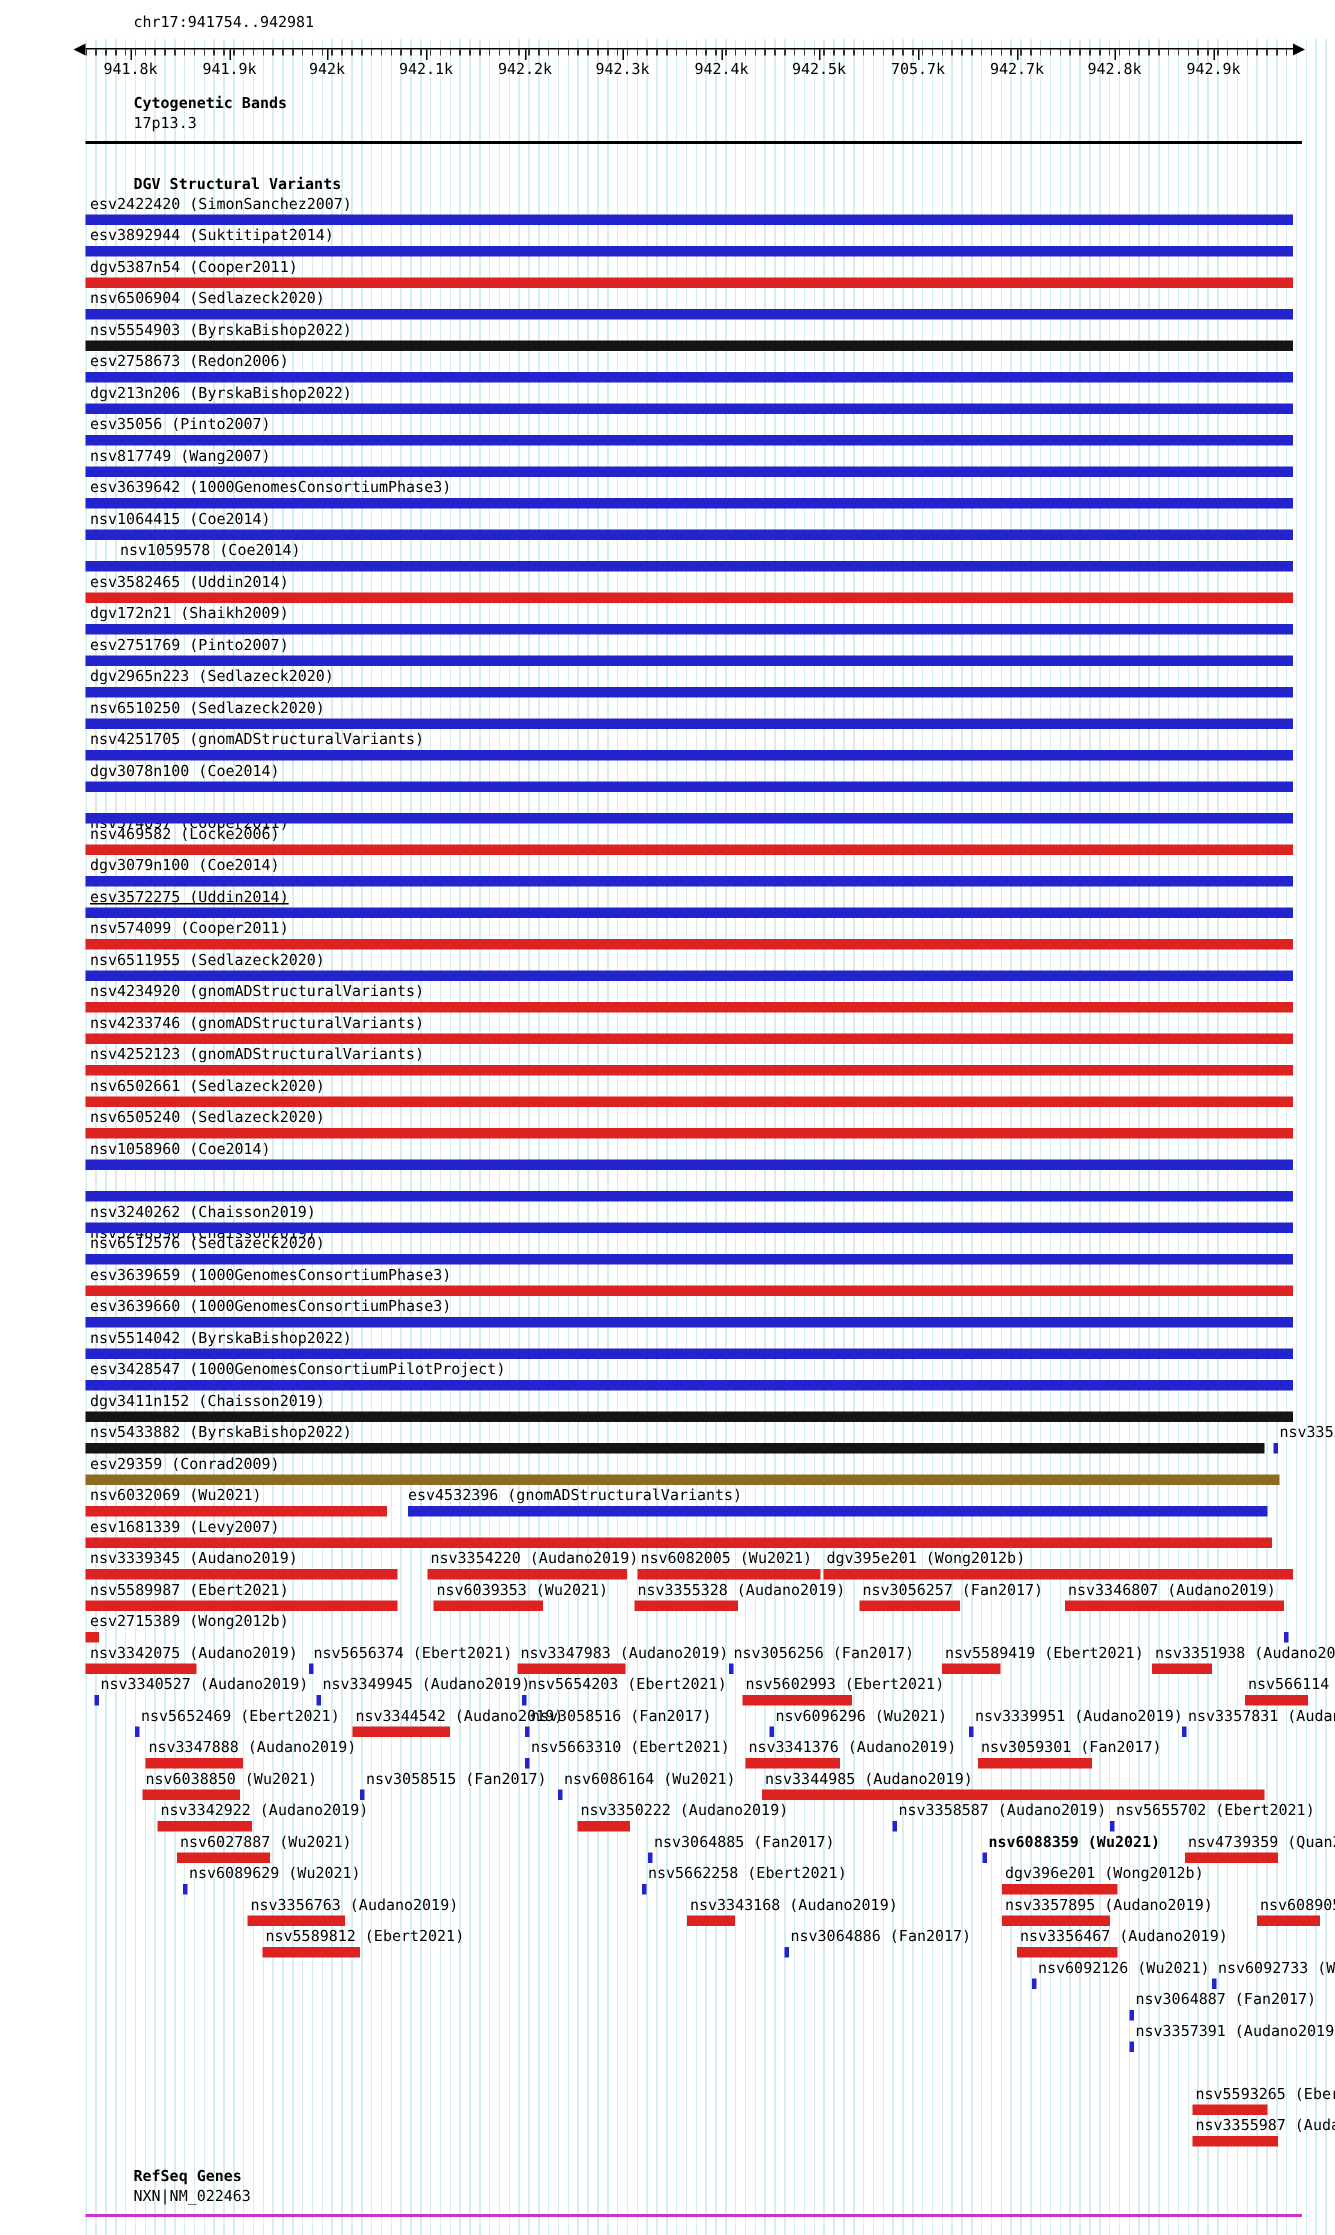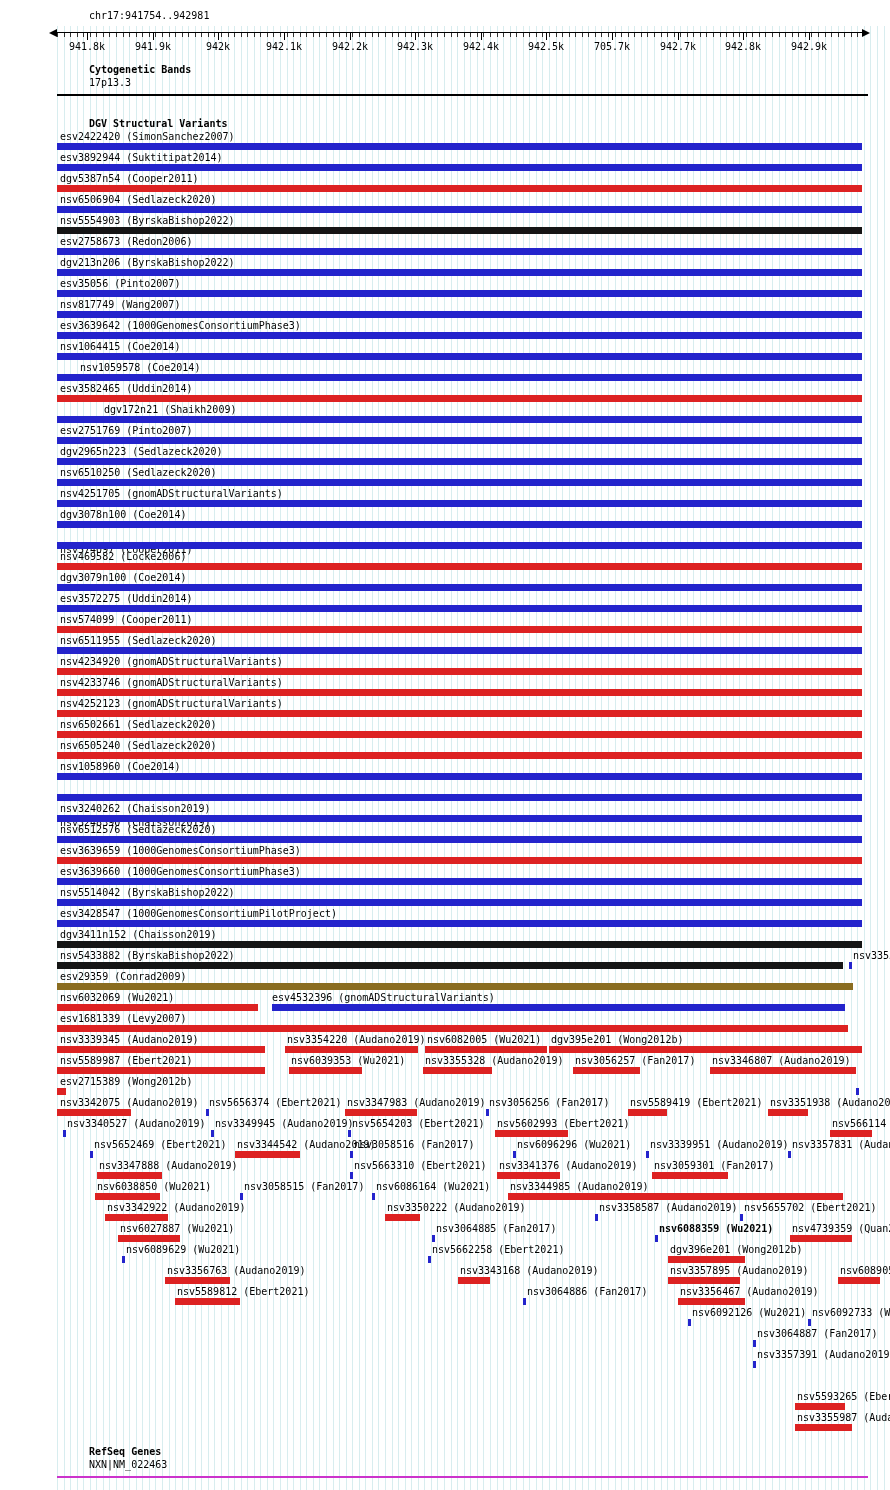--- a/index.html
+++ b/index.html
@@ -89,39 +89,39 @@
       <div class="vlabel" style="left: 60px; top: 299px;">nsv817749 (Wang2007)</div>
       <div class="vbar" style="left: 57px; top: 311px; width: 805px; height: 7px; background: rgb(36, 36, 204);"></div>
       <div class="vlabel" style="left: 60px; top: 320px;">esv3639642 (1000GenomesConsortiumPhase3)</div>
       <div class="vbar" style="left: 57px; top: 332px; width: 805px; height: 7px; background: rgb(36, 36, 204);"></div>
       <div class="vlabel" style="left: 60px; top: 341px;">nsv1064415 (Coe2014)</div>
       <div class="vbar" style="left: 57px; top: 353px; width: 805px; height: 7px; background: rgb(36, 36, 204);"></div>
       <div class="vlabel" style="left: 60px; top: 362px; margin-left: 20px;">nsv1059578 (Coe2014)</div>
       <div class="vbar" style="left: 57px; top: 374px; width: 805px; height: 7px; background: rgb(36, 36, 204);"></div>
       <div class="vlabel" style="left: 60px; top: 383px;">esv3582465 (Uddin2014)</div>
       <div class="vbar" style="left: 57px; top: 395px; width: 805px; height: 7px; background: rgb(221, 34, 34);"></div>
-      <div class="vlabel" style="left: 60px; top: 404px; margin-left: 44px;">dgv172n21 (Shaikh2009)</div>
+      <div class="vlabel" style="left: 60px; top: 404px;">dgv172n21 (Shaikh2009)</div>
       <div class="vbar" style="left: 57px; top: 416px; width: 805px; height: 7px; background: rgb(36, 36, 204);"></div>
       <div class="vlabel" style="left: 60px; top: 425px;">esv2751769 (Pinto2007)</div>
       <div class="vbar" style="left: 57px; top: 437px; width: 805px; height: 7px; background: rgb(36, 36, 204);"></div>
       <div class="vlabel" style="left: 60px; top: 446px;">dgv2965n223 (Sedlazeck2020)</div>
       <div class="vbar" style="left: 57px; top: 458px; width: 805px; height: 7px; background: rgb(36, 36, 204);"></div>
       <div class="vlabel" style="left: 60px; top: 467px;">nsv6510250 (Sedlazeck2020)</div>
       <div class="vbar" style="left: 57px; top: 479px; width: 805px; height: 7px; background: rgb(36, 36, 204);"></div>
       <div class="vlabel" style="left: 60px; top: 488px;">nsv4251705 (gnomADStructuralVariants)</div>
       <div class="vbar" style="left: 57px; top: 500px; width: 805px; height: 7px; background: rgb(36, 36, 204);"></div>
       <div class="vlabel" style="left: 60px; top: 509px;">dgv3078n100 (Coe2014)</div>
       <div class="vbar" style="left: 57px; top: 521px; width: 805px; height: 7px; background: rgb(36, 36, 204);"></div>
       <div class="vlabel" style="left: 60px; top: 544px;">nsv574097 (Cooper2011)</div>
       <div class="vbar" style="left: 57px; top: 542px; width: 805px; height: 7px; background: rgb(36, 36, 204);"></div>
       <div class="vlabel" style="left: 60px; top: 551px;">nsv469582 (Locke2006)</div>
       <div class="vbar" style="left: 57px; top: 563px; width: 805px; height: 7px; background: rgb(221, 34, 34);"></div>
       <div class="vlabel" style="left: 60px; top: 572px;">dgv3079n100 (Coe2014)</div>
       <div class="vbar" style="left: 57px; top: 584px; width: 805px; height: 7px; background: rgb(36, 36, 204);"></div>
-      <div class="vlabel" style="left: 60px; top: 593px;">esv3572275 (Uddin2014)</div>
+      <div class="vlabel" style="left: 60px; top: 593px; text-decoration: underline;">esv3572275 (Uddin2014)</div>
       <div class="vbar" style="left: 57px; top: 605px; width: 805px; height: 7px; background: rgb(36, 36, 204);"></div>
       <div class="vlabel" style="left: 60px; top: 614px;">nsv574099 (Cooper2011)</div>
       <div class="vbar" style="left: 57px; top: 626px; width: 805px; height: 7px; background: rgb(221, 34, 34);"></div>
       <div class="vlabel" style="left: 60px; top: 635px;">nsv6511955 (Sedlazeck2020)</div>
       <div class="vbar" style="left: 57px; top: 647px; width: 805px; height: 7px; background: rgb(36, 36, 204);"></div>
       <div class="vlabel" style="left: 60px; top: 656px;">nsv4234920 (gnomADStructuralVariants)</div>
       <div class="vbar" style="left: 57px; top: 668px; width: 805px; height: 7px; background: rgb(221, 34, 34);"></div>
       <div class="vlabel" style="left: 60px; top: 677px;">nsv4233746 (gnomADStructuralVariants)</div>
       <div class="vbar" style="left: 57px; top: 689px; width: 805px; height: 7px; background: rgb(221, 34, 34);"></div>
       <div class="vlabel" style="left: 60px; top: 698px;">nsv4252123 (gnomADStructuralVariants)</div>

